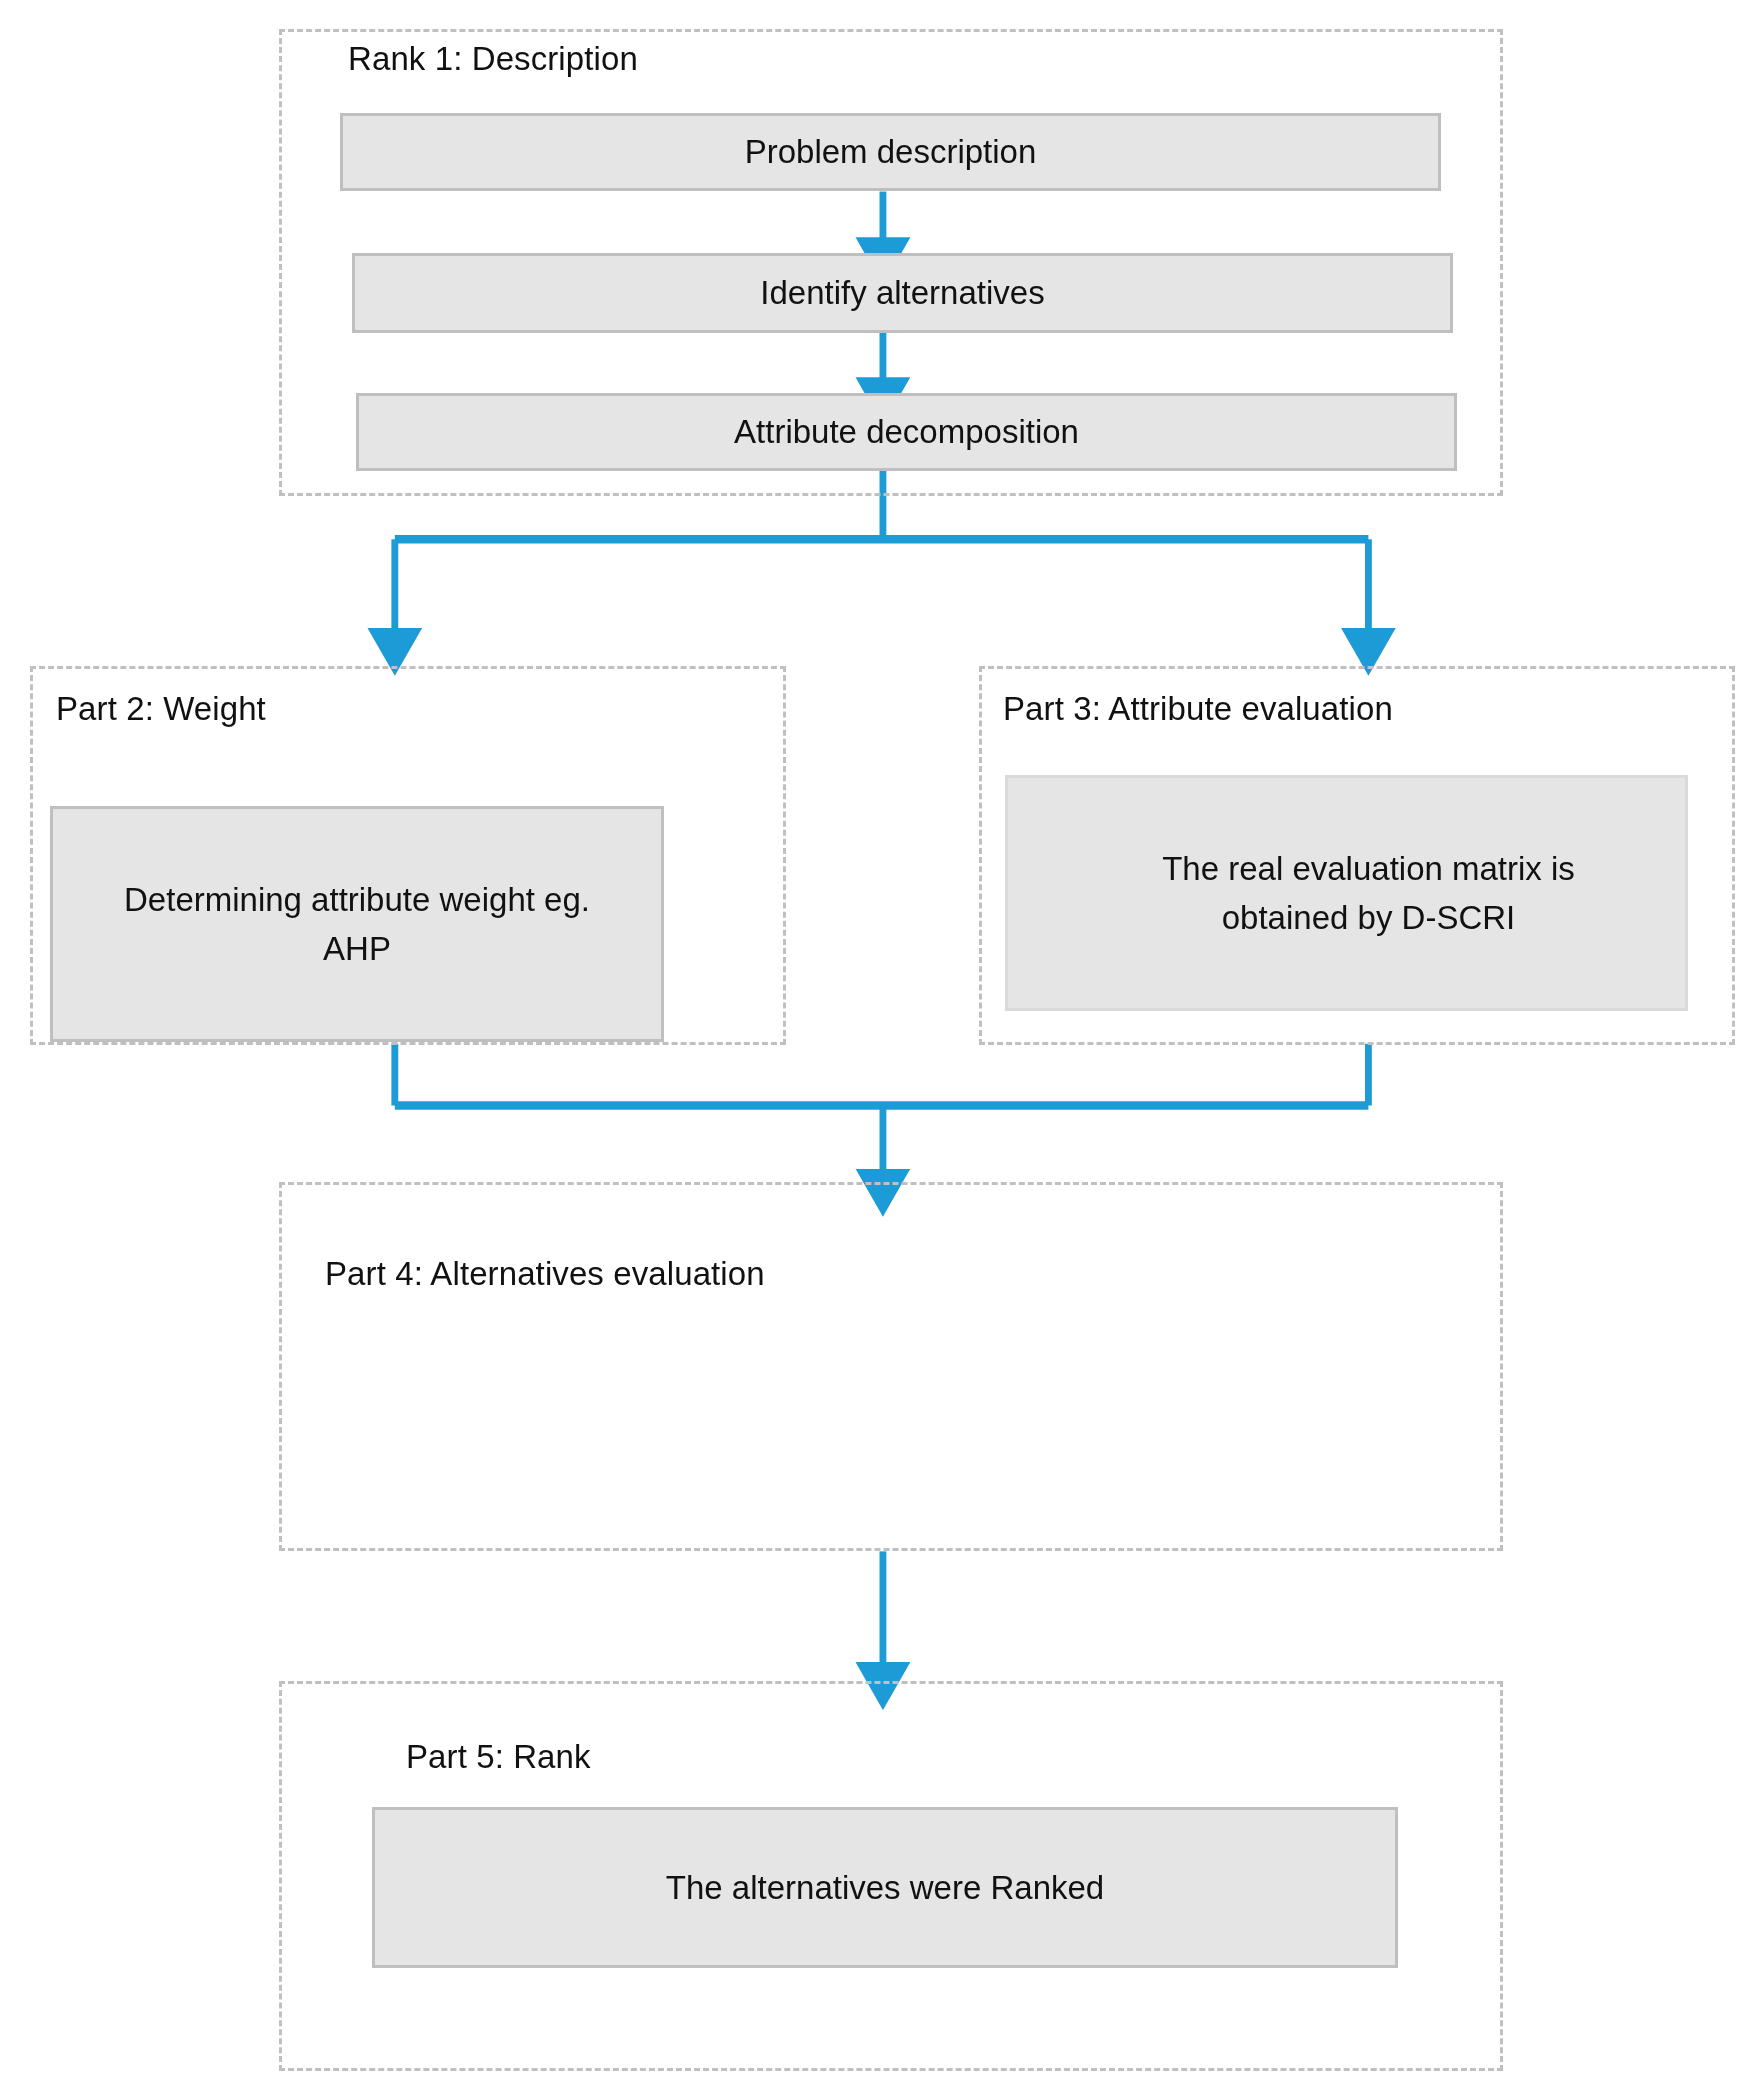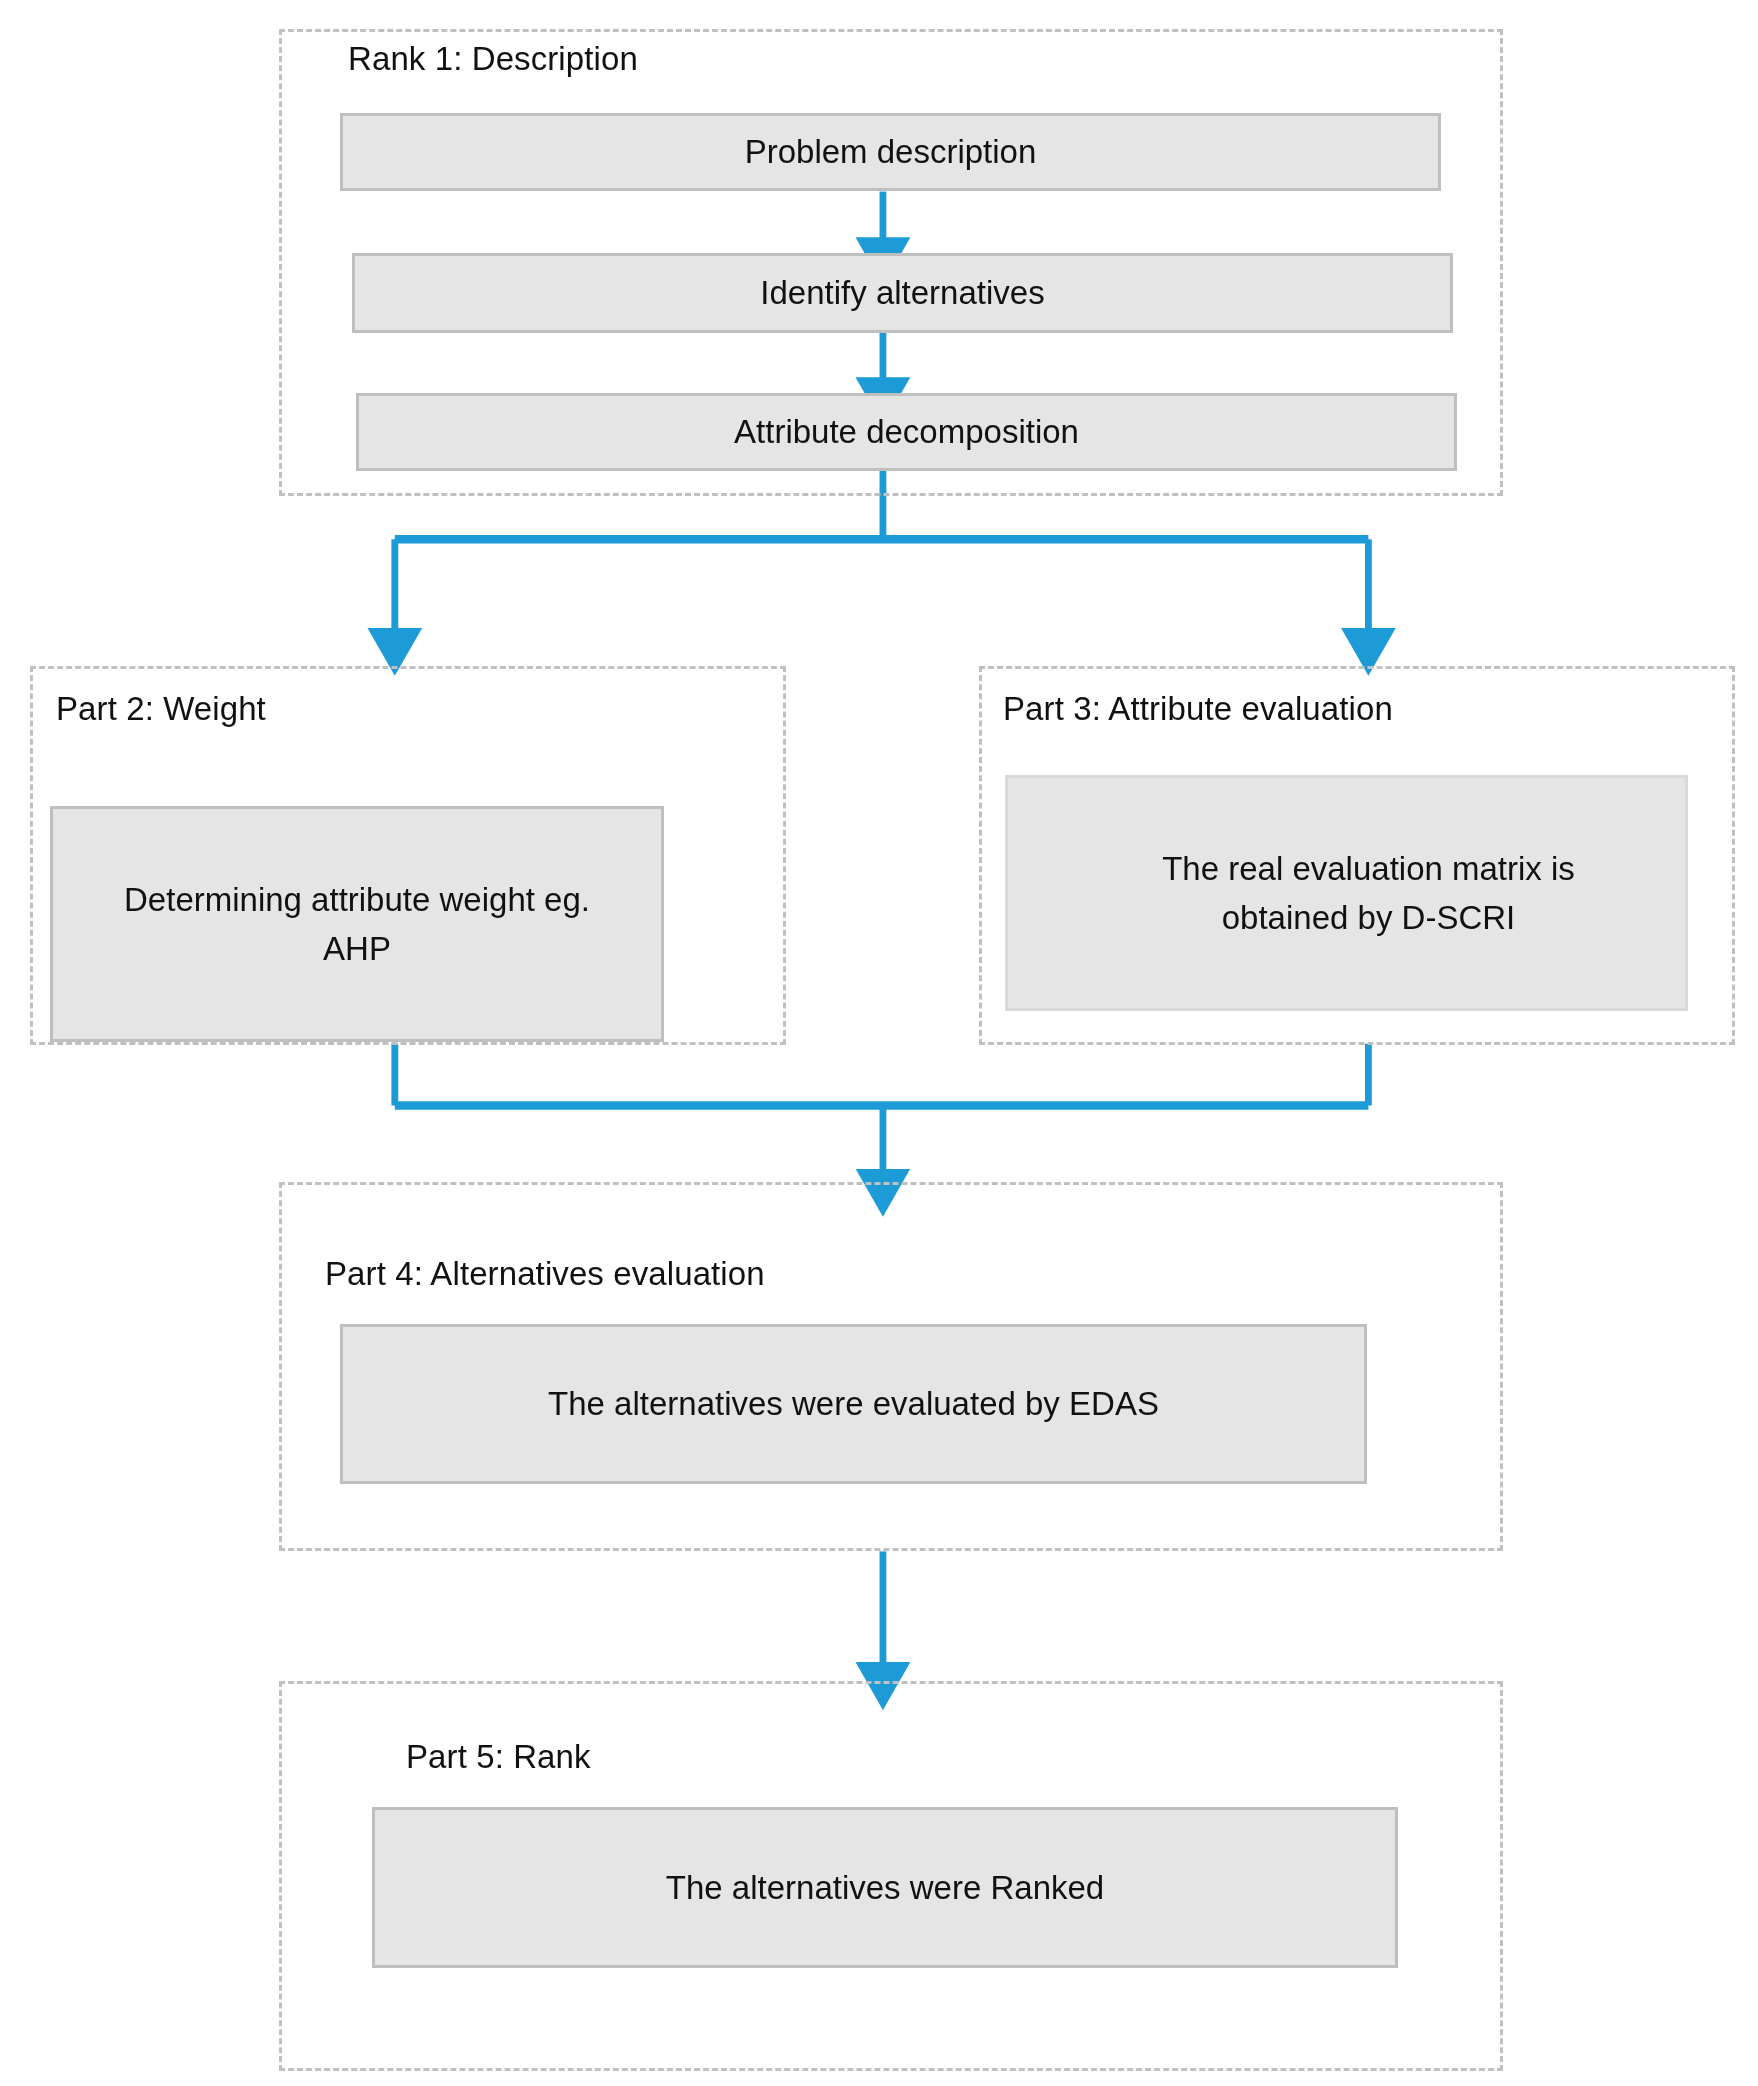--- a/index.html
+++ b/index.html
@@ -140,23 +140,20 @@
   <div class="part" style="left: 979px; top: 666px; width: 756px; height: 379px; border-color: rgb(192, 192, 192);"></div>
   <div class="part-title" style="left:1003px; top:691px;">Part 3: Attribute evaluation</div>
 
   <div class="node light" style="left: 1005px; top: 775px; width: 683px; height: 236px; border-color: rgb(217, 217, 217); padding-left: 44px;">
     <span class="node-label" style="max-width:528px;">The real evaluation matrix is obtained by D-SCRI</span>
   </div>
 
   <div class="part" style="left: 279px; top: 1182px; width: 1224px; height: 369px; border-color: rgb(192, 192, 192);"></div>
   <div class="part-title" style="left:325px; top:1256px;">Part 4: Alternatives evaluation</div>
 
-  <div class="node" style="left: 340px; top: 1324px; width: 1027px; height: 160px; border-color: rgb(191, 191, 191);">
-    <span class="node-label">The alternatives were evaluated by EDAS</span>
-  </div>
 
   <div class="part" style="left: 279px; top: 1681px; width: 1224px; height: 390px; border-color: rgb(192, 192, 192);"></div>
   <div class="part-title" style="left:406px; top:1739px;">Part 5: Rank</div>
 
   <div class="node" style="left: 372px; top: 1807px; width: 1026px; height: 161px; border-color: rgb(191, 191, 191);">
     <span class="node-label">The alternatives were Ranked</span>
   </div>
 
 </div>
 

